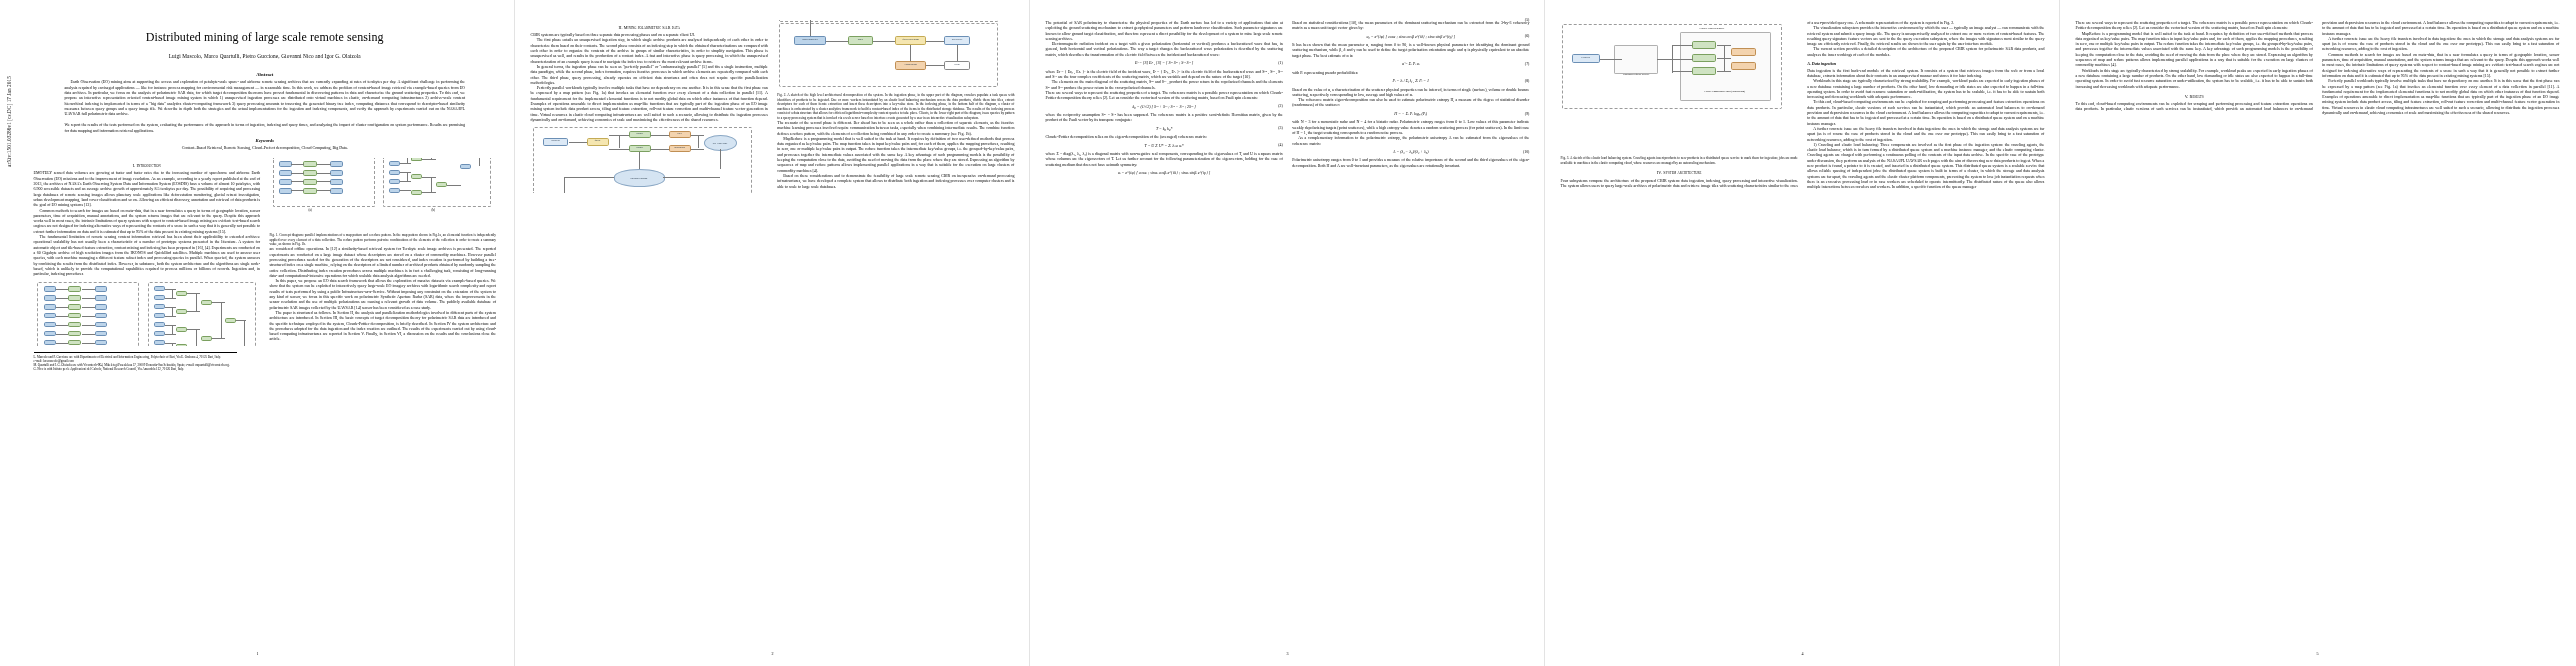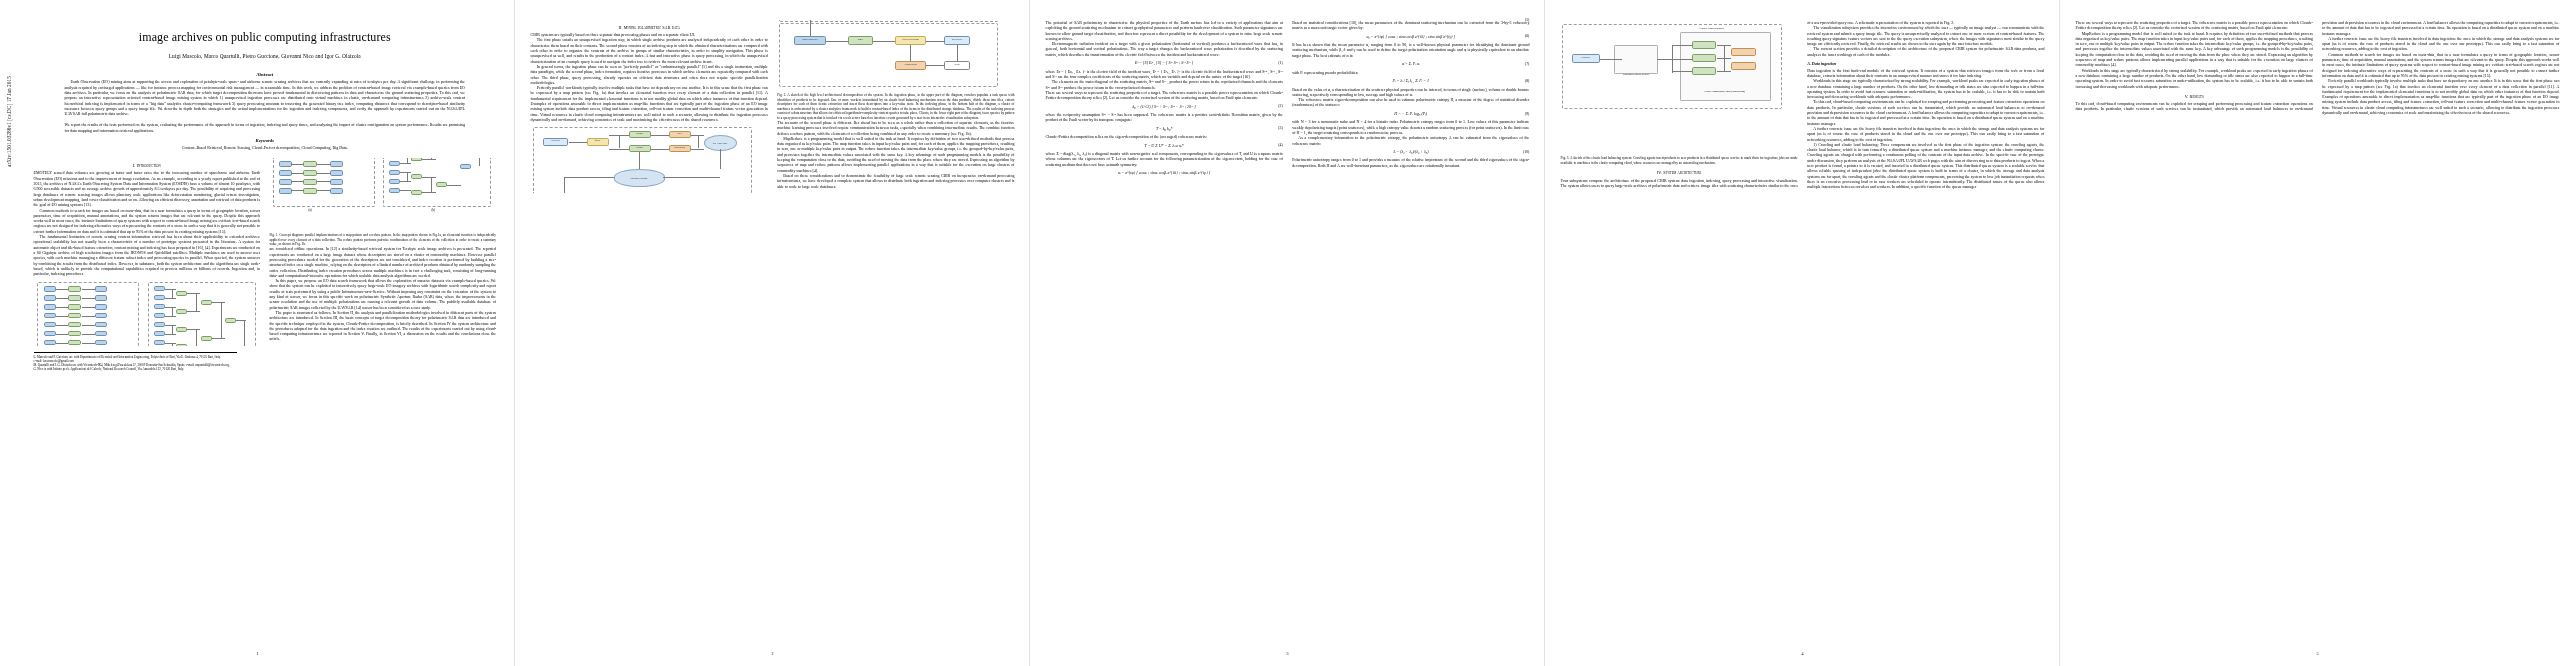--- a/index.html
+++ b/index.html
@@ -72,21 +72,21 @@
 </head>
 <body>
 
 <div class="sheet">
 
   <div class="page p1">
     <div class="arxiv-stamp">arXiv:1501.03286v1  [cs.DC]  17 Jan 2015</div>
 
     <div style="margin-left:14.5px;">
       <div class="title">
-        <div>image archives on public computing infrastructures</div>
+        <div>Distributed mining of large scale remote sensing</div>
       </div>
       <div class="authors">Luigi Mascolo,  Marco Quartulli,  Pietro Guccione,  Giovanni Nico  and Igor G. Olaizola</div>
 
       <div class="abshead">Abstract</div>
       <div class="absbody" style="white-space:pre-line;">Earth Observation (EO) mining aims at supporting the access and exploration of petabyte-scale space- and airborne remote sensing archives that are currently expanding at rates of terabytes per day. A significant challenge in performing the analysis required by envisaged applications — like for instance process mapping for environmental risk management — in reasonable time. In this work, we address the problem of content-based image retrieval via example-based queries from EO data archives. In particular, we focus on the analysis of polarimetric SAR data, for which target decomposition theorems have proved fundamental in discovering patterns in data and characterize the ground scattering properties. To this end, we propose an interactive representation oriented content-based image mining system in which 1) unsupervised ingestion processes are distributed onto virtual machines in elastic, on-demand computing infrastructures 2) archive-scale content hierarchical indexing is implemented in terms of a "big data" analytics cluster-computing framework 3) query processing amounts to traversing the generated binary tree index, computing distances that correspond to descriptor-based similarity measures between query groups and a query image file. We describe in depth both the strategies and the actual implementations for the ingestion and indexing components, and verify the approach by experiments carried out on the NASA/JPL UAVSAR full polarimetric data archive.
 
 We report the results of the tests performed on the system, evaluating the performance of the approach in terms of ingestion, indexing and query times, and analyzing the impact of cluster configuration on system performance. Results are promising for data mapping and information retrieval applications.</div>
 
       <div class="kwhead">Keywords</div>
       <div class="kwbody">Content–Based Retrieval, Remote Sensing, Cloud–Prefect decomposition, Cloud Computing, Big Data.</div>

